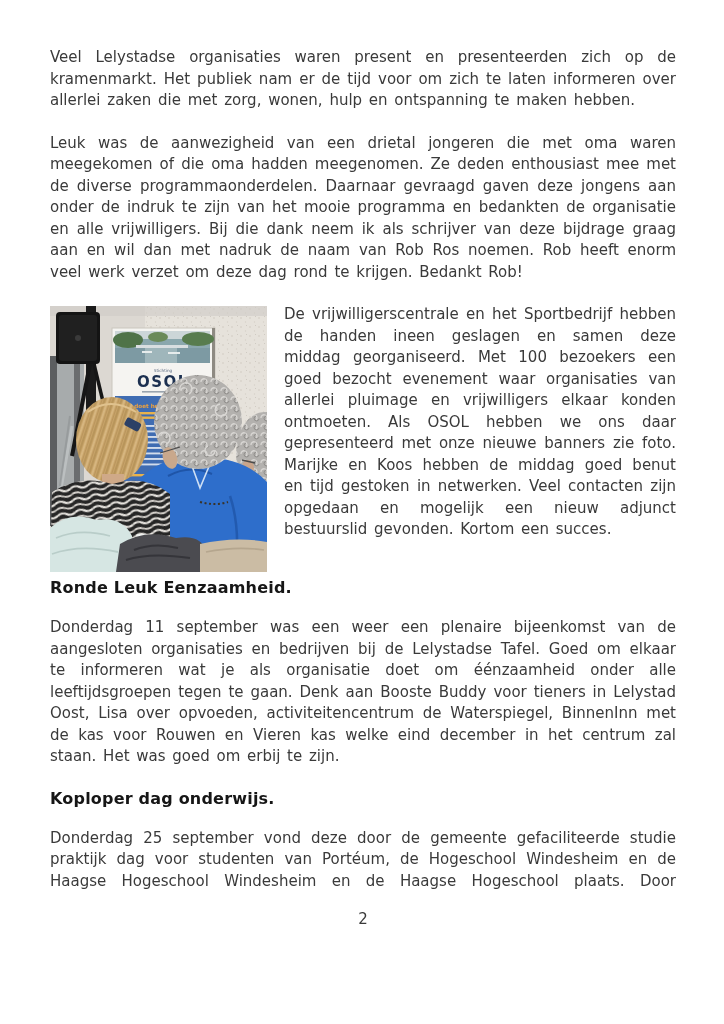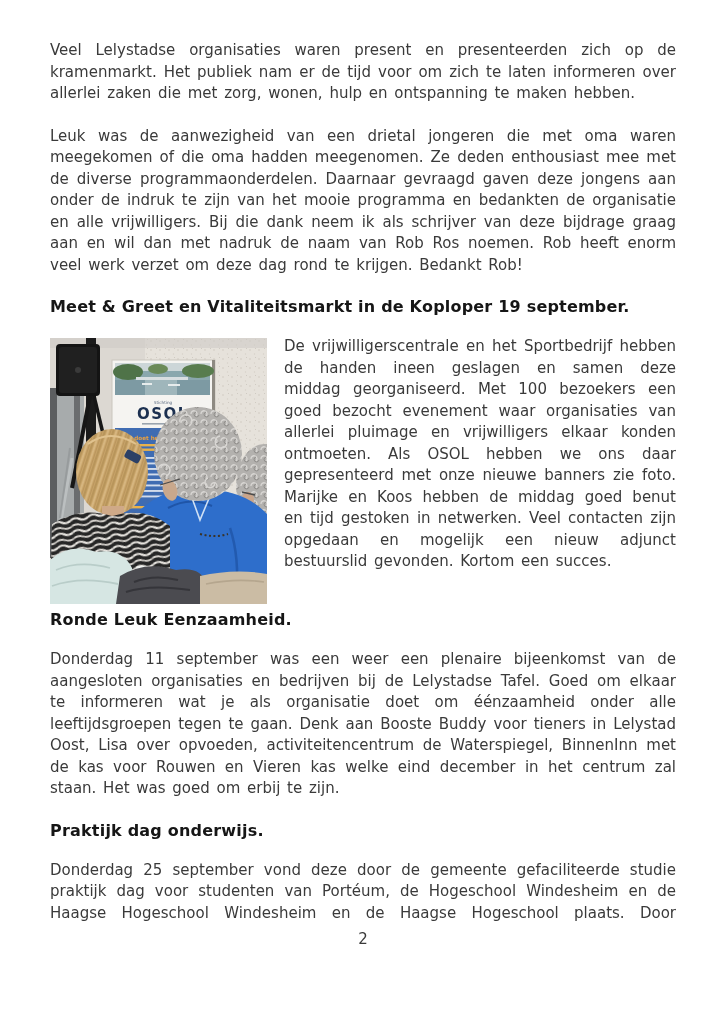--- a/index.html
+++ b/index.html
@@ -10,34 +10,34 @@
   body {
     width: 724px;
     height: 1024px;
     overflow: hidden;
     font-family: "DejaVu Sans", "Liberation Sans", sans-serif;
     position: relative;
   }
   .page {
     position: absolute;
     left: 50px;
-    top: 40px;
+    top: 47px;
     width: 626px;
     color: #3a3a3a;
   }
   .para {
     font-size: 15px;
     line-height: 21.5px;
     text-align: justify;
     word-spacing: 2px;
     margin: 0 0 21px 0;
   }
   .para.continues {
     text-align-last: justify;
-    margin-bottom: 6px;
+    margin-bottom: 18px;
   }
   h2.heading {
     font-size: 16px;
     line-height: 20px;
     font-weight: bold;
     color: #161616;
     letter-spacing: 0.2px;
     margin: 3px 0 19px 0;
     clear: both;
   }
@@ -58,21 +58,20 @@
 </style>
 </head>
 <body>
 
 <div class="page">
 
   <p class="para">Veel Lelystadse organisaties waren present en presenteerden zich op de kramenmarkt. Het publiek nam er de tijd voor om zich te laten informeren over allerlei zaken die met zorg, wonen, hulp en ontspanning te maken hebben.</p>
 
   <p class="para">Leuk was de aanwezigheid van een drietal jongeren die met oma waren meegekomen of die oma hadden meegenomen. Ze deden enthousiast mee met de diverse programmaonderdelen. Daarnaar gevraagd gaven deze jongens aan onder de indruk te zijn van het mooie programma en bedankten de organisatie en alle vrijwilligers. Bij die dank neem ik als schrijver van deze bijdrage graag aan en wil dan met nadruk de naam van Rob Ros noemen. Rob heeft enorm veel werk verzet om deze dag rond te krijgen. Bedankt Rob!</p>
 
-  <h2 class="heading">Meet &amp; Greet en Vitaliteitsmarkt in de Koploper 19 september.</h2>
 
   <figure class="event-photo">
     <svg width="217" height="266" viewBox="0 0 217 266" xmlns="http://www.w3.org/2000/svg">
       <defs>
         <pattern id="stucco" width="9" height="9" patternUnits="userSpaceOnUse">
           <rect width="9" height="9" fill="#e6e2db"></rect>
           <circle cx="2" cy="3" r="0.8" fill="#cfcac1"></circle>
           <circle cx="6.5" cy="7" r="0.7" fill="#d6d1c8"></circle>
           <circle cx="7.5" cy="1.5" r="0.5" fill="#c8c3ba"></circle>
         </pattern>
@@ -216,19 +215,19 @@
       </g>
     </svg>
   </figure>
 
   <p class="para">De vrijwilligerscentrale en het Sportbedrijf hebben de handen ineen geslagen en samen deze middag georganiseerd. Met 100 bezoekers een goed bezocht evenement waar organisaties van allerlei pluimage en vrijwilligers elkaar konden ontmoeten. Als OSOL hebben we ons daar gepresenteerd met onze nieuwe banners zie foto. Marijke en Koos hebben de middag goed benut en tijd gestoken in netwerken. Veel contacten zijn opgedaan en mogelijk een nieuw adjunct bestuurslid gevonden. Kortom een succes.</p>
 
   <h2 class="heading">Ronde Leuk Eenzaamheid.</h2>
 
   <p class="para">Donderdag 11 september was een weer een plenaire bijeenkomst van de aangesloten organisaties en bedrijven bij de Lelystadse Tafel. Goed om elkaar te informeren wat je als organisatie doet om éénzaamheid onder alle leeftijdsgroepen tegen te gaan. Denk aan Booste Buddy voor tieners in Lelystad Oost, Lisa over opvoeden, activiteitencentrum de Waterspiegel, BinnenInn met de kas voor Rouwen en Vieren kas welke eind december in het centrum zal staan. Het was goed om erbij te zijn.</p>
 
-  <h2 class="heading">Praktijk dag onderwijs.</h2>
+  <h2 class="heading">Koploper dag onderwijs.</h2>
 
   <p class="para continues">Donderdag 25 september vond deze door de gemeente gefaciliteerde studie praktijk dag voor studenten van Portéum, de Hogeschool Windesheim en de Haagse Hogeschool Windesheim en de Haagse Hogeschool plaats. Door</p>
 
   <div class="pagenum">2</div>
 
 </div>
 
 </body></html>

